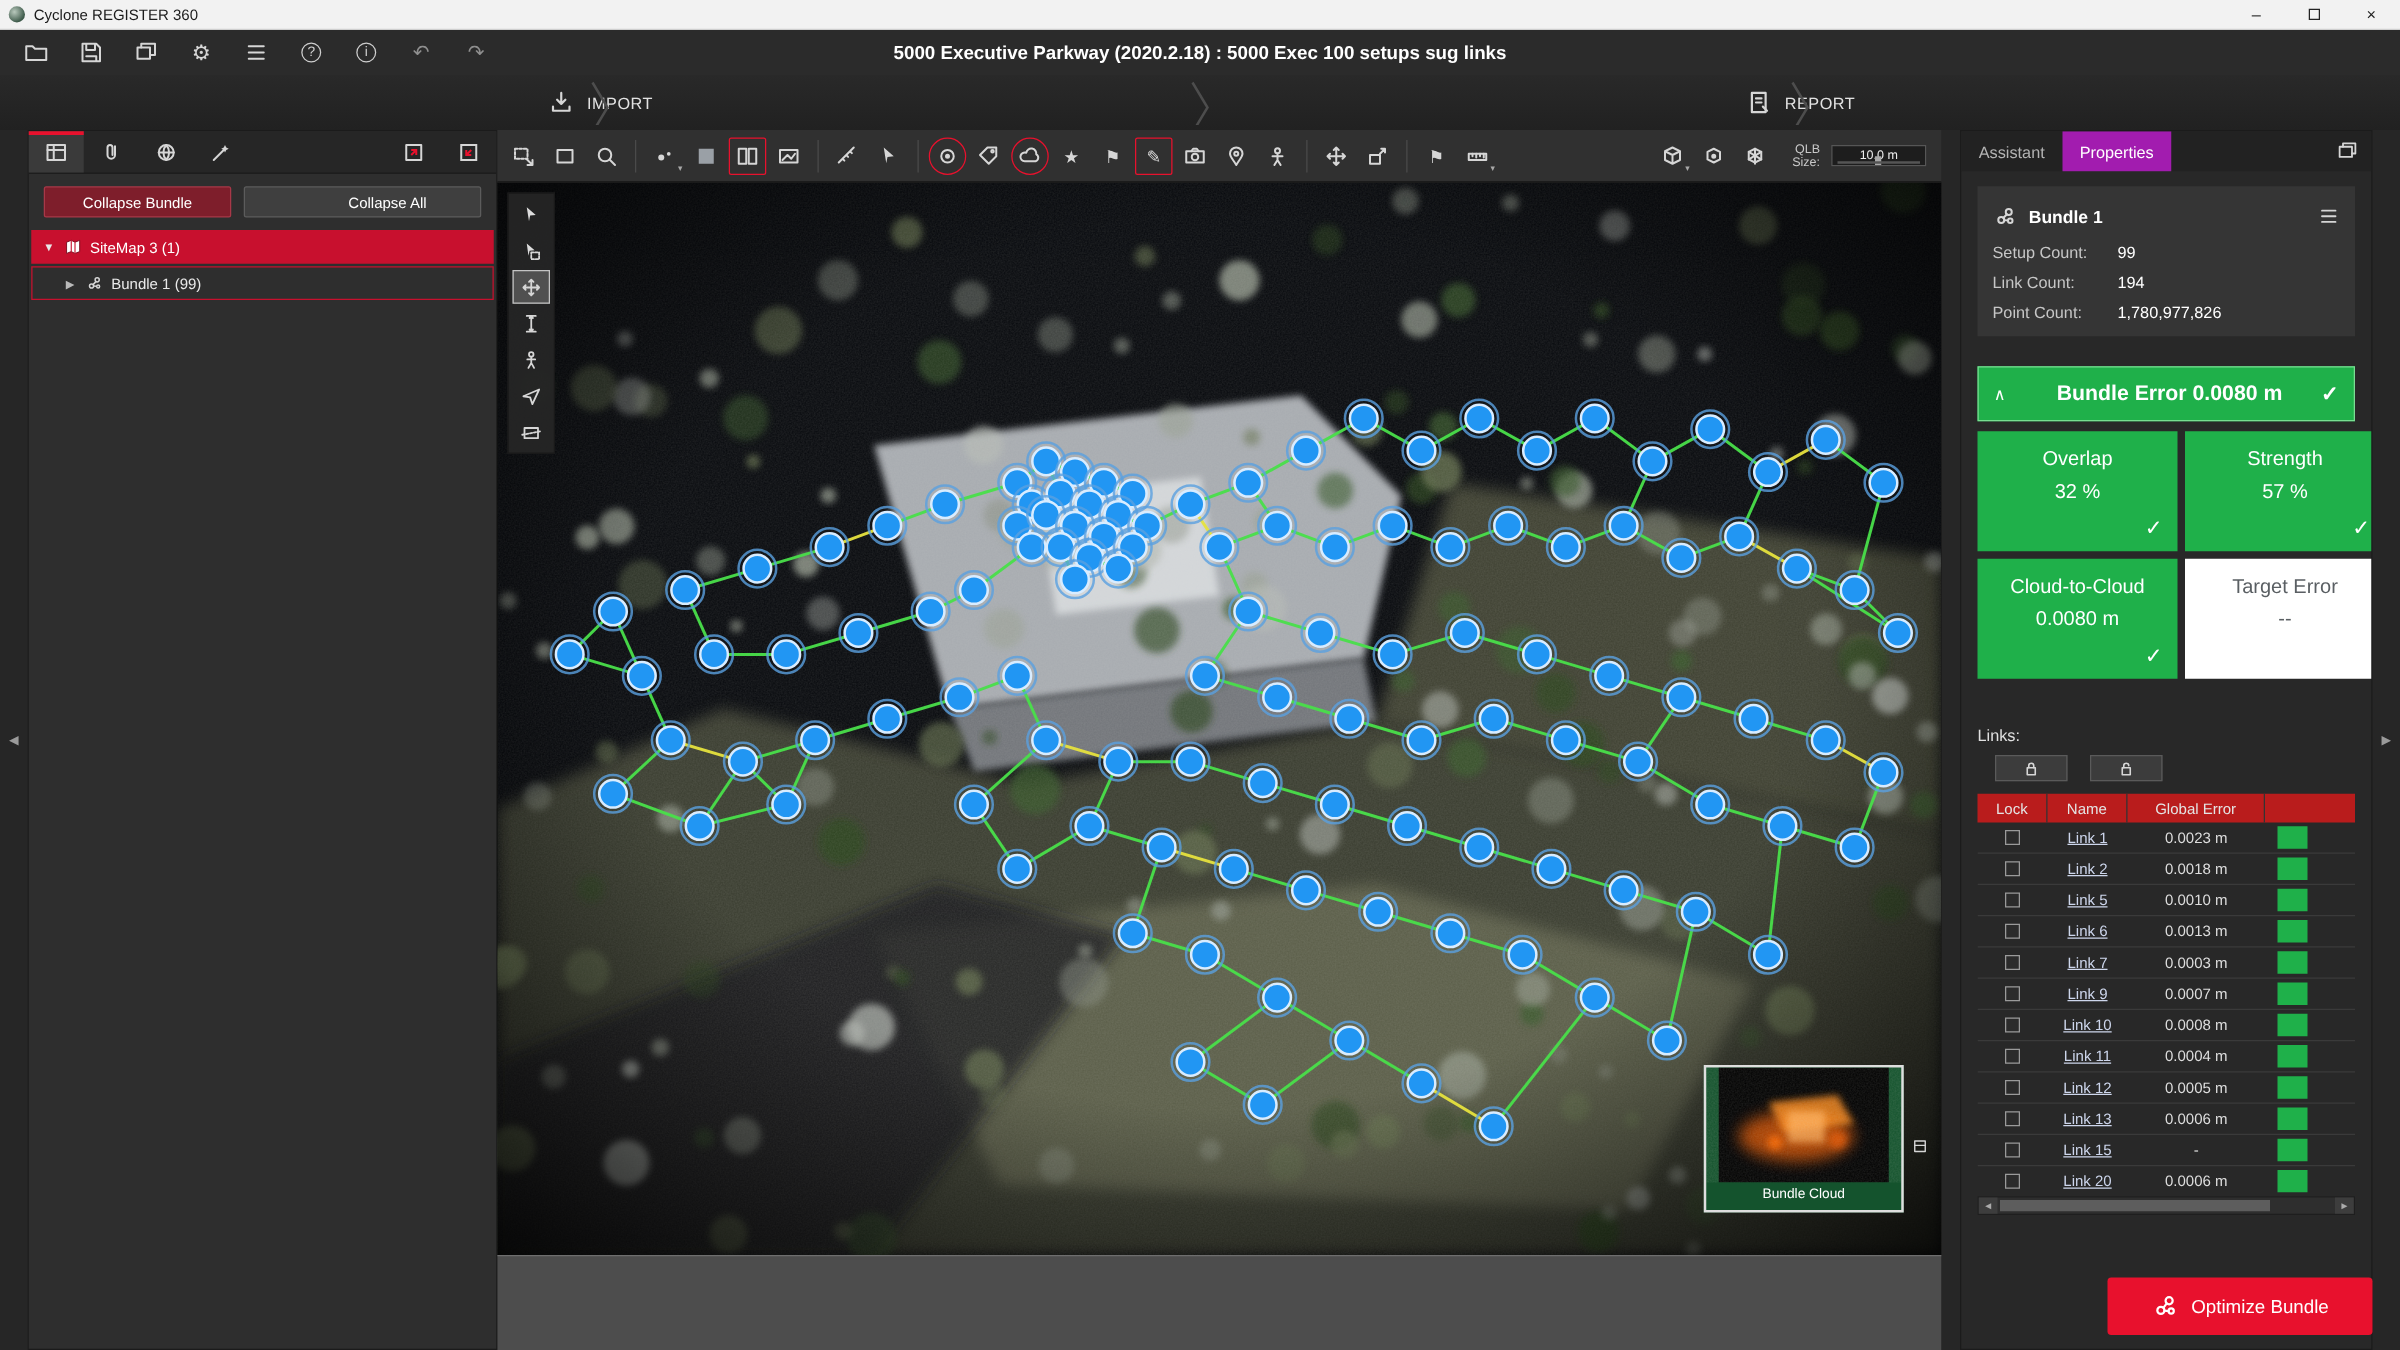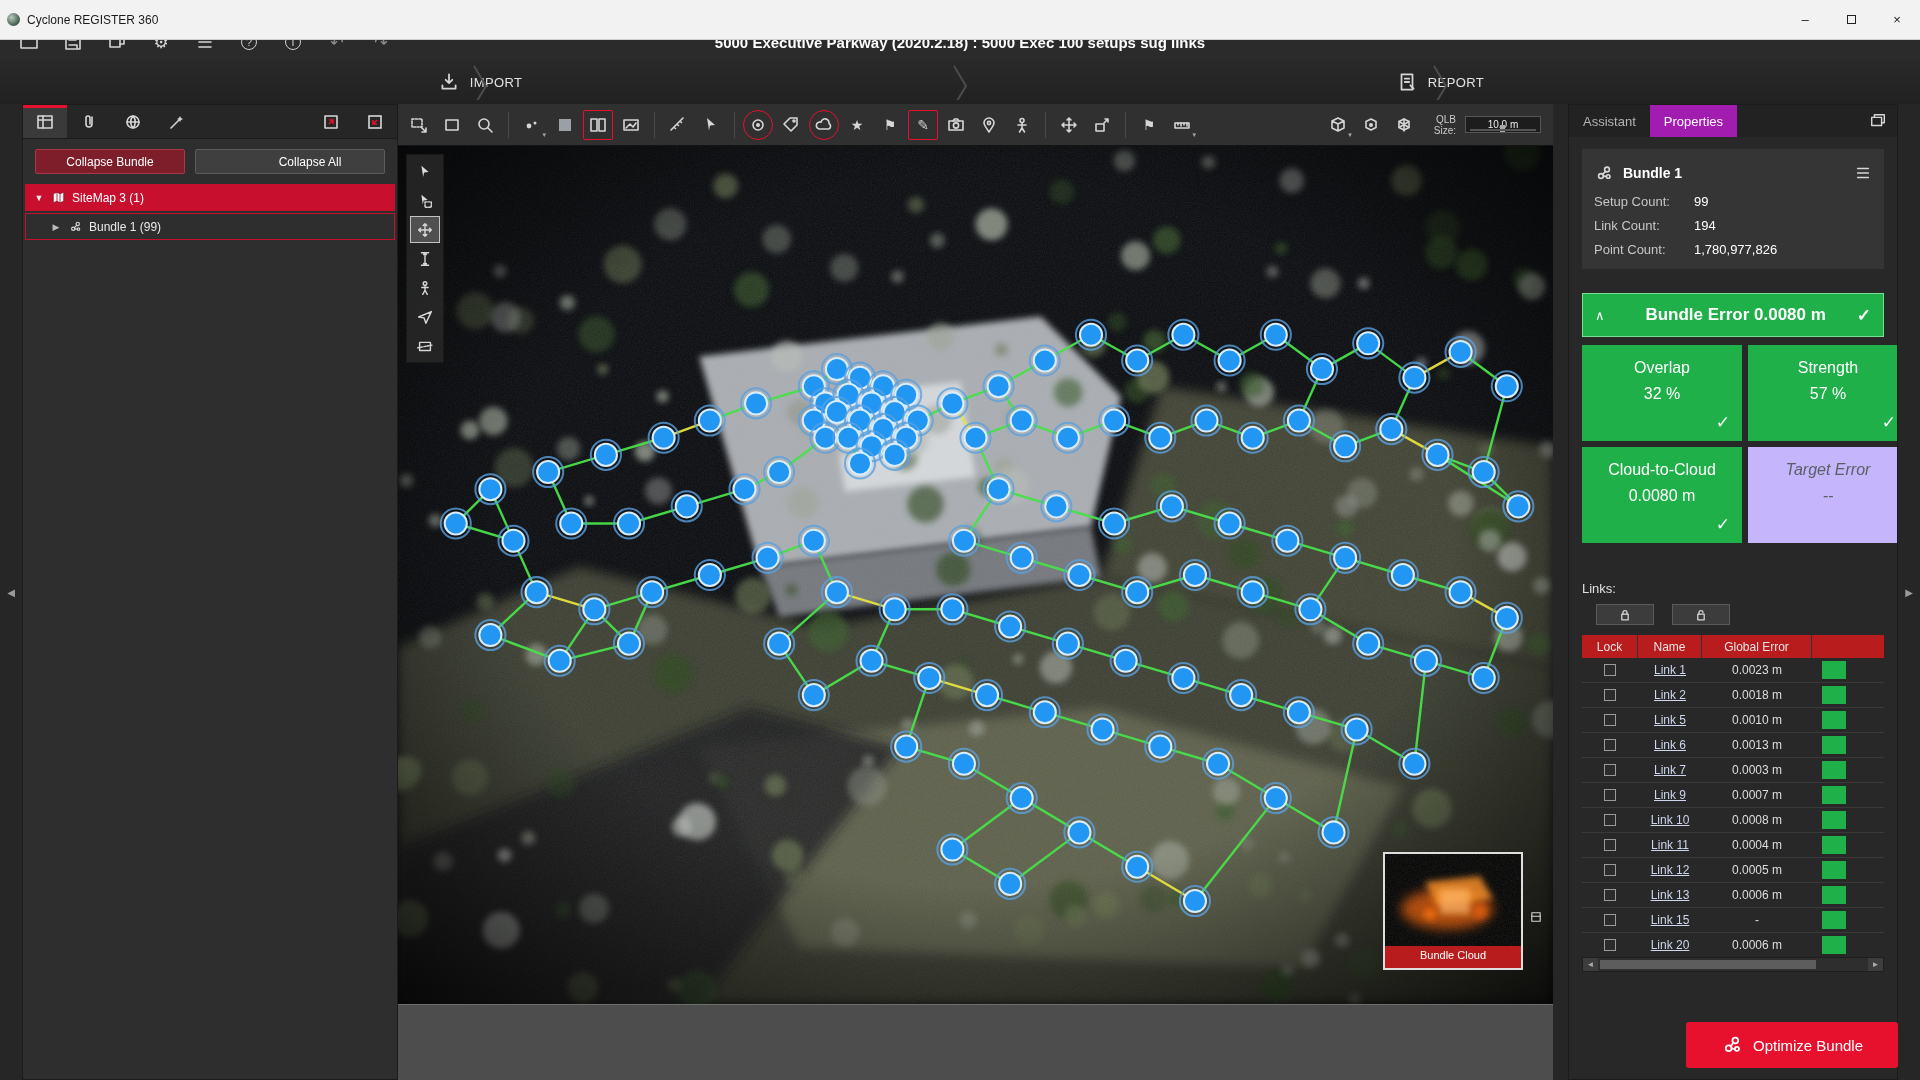--- a/index.html
+++ b/index.html
@@ -3,21 +3,21 @@
 <meta charset="utf-8">
 <style>
   *{box-sizing:border-box;margin:0;padding:0;}
   html,body{width:1920px;height:1080px;overflow:hidden;}
   body{font-family:"Liberation Sans",sans-serif;background:#262626;position:relative;color:#ddd;}
   svg{display:block;}
   .ic{stroke:#d6d6d6;fill:none;stroke-width:1.6;stroke-linecap:round;stroke-linejoin:round;}
   .glyph{color:#d6d6d6;font-size:14px;line-height:1;}
 
   
-  .titlebar{position:absolute;top:0;left:0;right:0;height:40px;background:#f2f2f2;border-bottom:1px solid #cfcfcf;display:flex;align-items:center;z-index:50;}
+  .titlebar{position:absolute;top:0;left:0;right:0;height:24px;background:#f2f2f2;border-bottom:1px solid #cfcfcf;display:flex;align-items:center;z-index:50;}
   .tb-logo{width:13px;height:13px;border-radius:50%;background:radial-gradient(circle at 35% 35%,#b9c9bd,#3e5a4a 70%);margin:0 7px;}
   .tb-title{font-size:12px;color:#1b1b1b;}
   .tb-controls{margin-left:auto;display:flex;height:100%;}
   .tb-btn{width:46px;height:100%;display:flex;align-items:center;justify-content:center;color:#222;font-size:13px;}
   .tb-max-glyph{width:9px;height:9px;border:1px solid #222;}
 
   
   .menubar{position:absolute;top:24px;left:0;right:0;height:36px;background:#2b2b2b;display:flex;align-items:center;padding-left:14px;gap:14px;z-index:40;}
   .mb-btn{width:24px;height:24px;display:flex;align-items:center;justify-content:center;}
   .circ{width:16px;height:16px;border:1.5px solid #cfcfcf;border-radius:50%;color:#cfcfcf;font-size:11px;display:flex;align-items:center;justify-content:center;}
@@ -66,21 +66,21 @@
   .slider{width:76px;height:17px;background:#1d1d1d;border:1px solid #565656;margin-left:6px;position:relative;display:flex;align-items:center;justify-content:center;color:#ececec;font-size:10px;}
   .slider::after{content:"";position:absolute;bottom:1px;left:4px;right:4px;height:2px;background:#555;}
   .slider-thumb{position:absolute;bottom:0;left:46%;width:5px;height:7px;background:#a8a8a8;}
 
   .viewport{position:absolute;left:398px;top:146px;width:1155px;height:858px;background:#000;overflow:hidden;}
   .vp-svg{position:absolute;inset:0;width:100%;height:100%;}
   .vp-tools{position:absolute;left:8px;top:8px;display:flex;flex-direction:column;gap:2px;background:rgba(38,38,38,.92);padding:3px;border:1px solid #191919;z-index:5;}
   .vtool{width:30px;height:27px;display:flex;align-items:center;justify-content:center;border:1px solid transparent;background:none;}
   .vtool.active{background:#505050;border-color:#c4c4c4;}
 
-  .thumb{position:absolute;right:30px;bottom:34px;width:140px;height:118px;background:#b91c1c;border:2px solid #dedede;z-index:6;}
+  .thumb{position:absolute;right:30px;bottom:34px;width:160px;height:118px;background:#14532d;border:2px solid #dedede;z-index:6;}
   .thumb-label{color:#fff;font-size:11px;text-align:center;margin-top:3px;}
   .thumb-pin{position:absolute;right:-22px;bottom:44px;color:#e8e8e8;}
   .below-vp{position:absolute;left:398px;top:1004px;width:1155px;height:76px;background:#4d4d4d;border-top:1px solid #6e6e6e;}
 
   
   .right-panel{position:absolute;left:1568px;top:104px;bottom:0;width:330px;background:#282828;border:1px solid #1b1b1b;overflow:hidden;}
   .rp-tabs{height:32px;display:flex;align-items:stretch;background:#222;}
   .rp-tab{padding:0 14px;display:flex;align-items:center;font-size:13px;color:#b3b3b3;}
   .rp-tab.active{background:#a21caf;color:#fff;}
   .rp-restore{margin-left:auto;width:38px;display:flex;align-items:center;justify-content:center;}
@@ -92,21 +92,21 @@
   .stat .lbl{width:100px;color:#c6c6c6;}
   .stat .val{color:#fff;}
   .banner{margin-top:24px;height:44px;background:#1fb04a;border:1px solid #79dd92;display:flex;align-items:center;color:#fff;font-weight:bold;font-size:17px;padding:0 12px;}
   .banner .bchev{font-size:13px;margin-right:10px;font-weight:normal;}
   .banner .txt{flex:1;text-align:center;}
   .banner .chk{font-size:17px;}
   .tiles{margin-top:8px;display:grid;grid-template-columns:160px 160px;gap:6px;width:330px;}
   .tile{height:96px;background:#1fb04a;color:#fff;position:relative;padding:14px 10px 0 10px;font-size:16px;text-align:center;}
   .tile .t2{margin-top:8px;}
   .tile .chk{position:absolute;right:12px;bottom:8px;font-size:17px;}
-  .tile.gray{background:#c4b5fd;color:#5a5f63;font-style:italic;}
+  .tile.gray{background:#ffffff;color:#5a5f63;}
   .links-label{margin-top:38px;font-size:13px;color:#e0e0e0;}
   .link-btns{display:flex;gap:18px;margin:8px 0 0 14px;}
   .link-btn{width:58px;height:21px;background:#3c3c3c;border:1px solid #5a5a5a;display:flex;align-items:center;justify-content:center;}
   .ltable{margin-top:10px;font-size:12px;}
   .lthead{display:flex;height:23px;background:#b91c1c;color:#e4e4e4;align-items:stretch;font-size:12px;}
   .lthead span{display:flex;align-items:center;justify-content:center;border-right:1px solid #333;}
   .c-lock{width:56px;}
   .c-name{width:64px;}
   .c-err{width:110px;}
   .c-bar{flex:1;border-right:none !important;}

